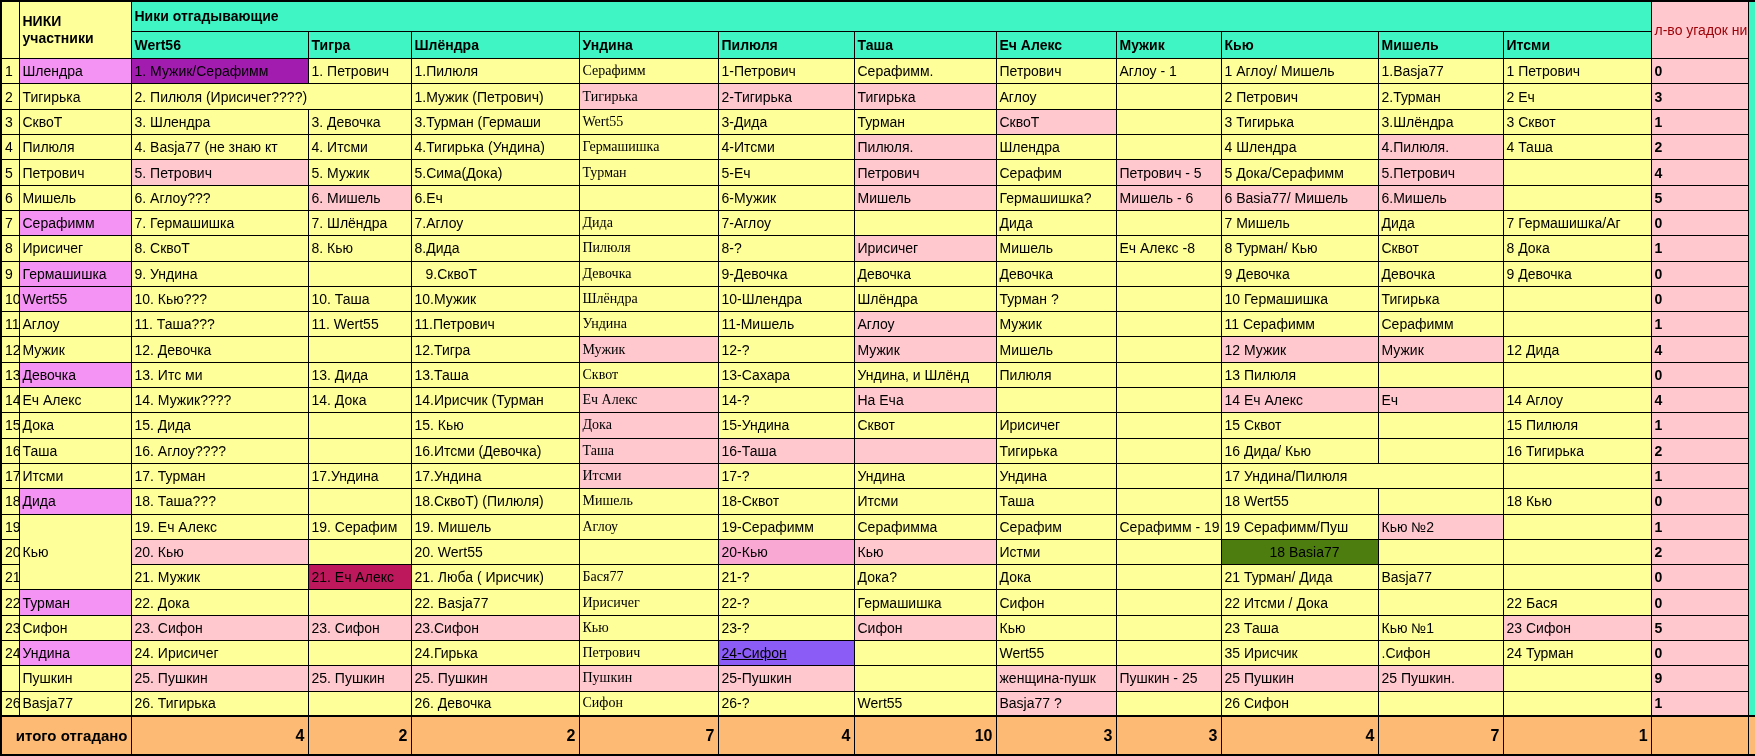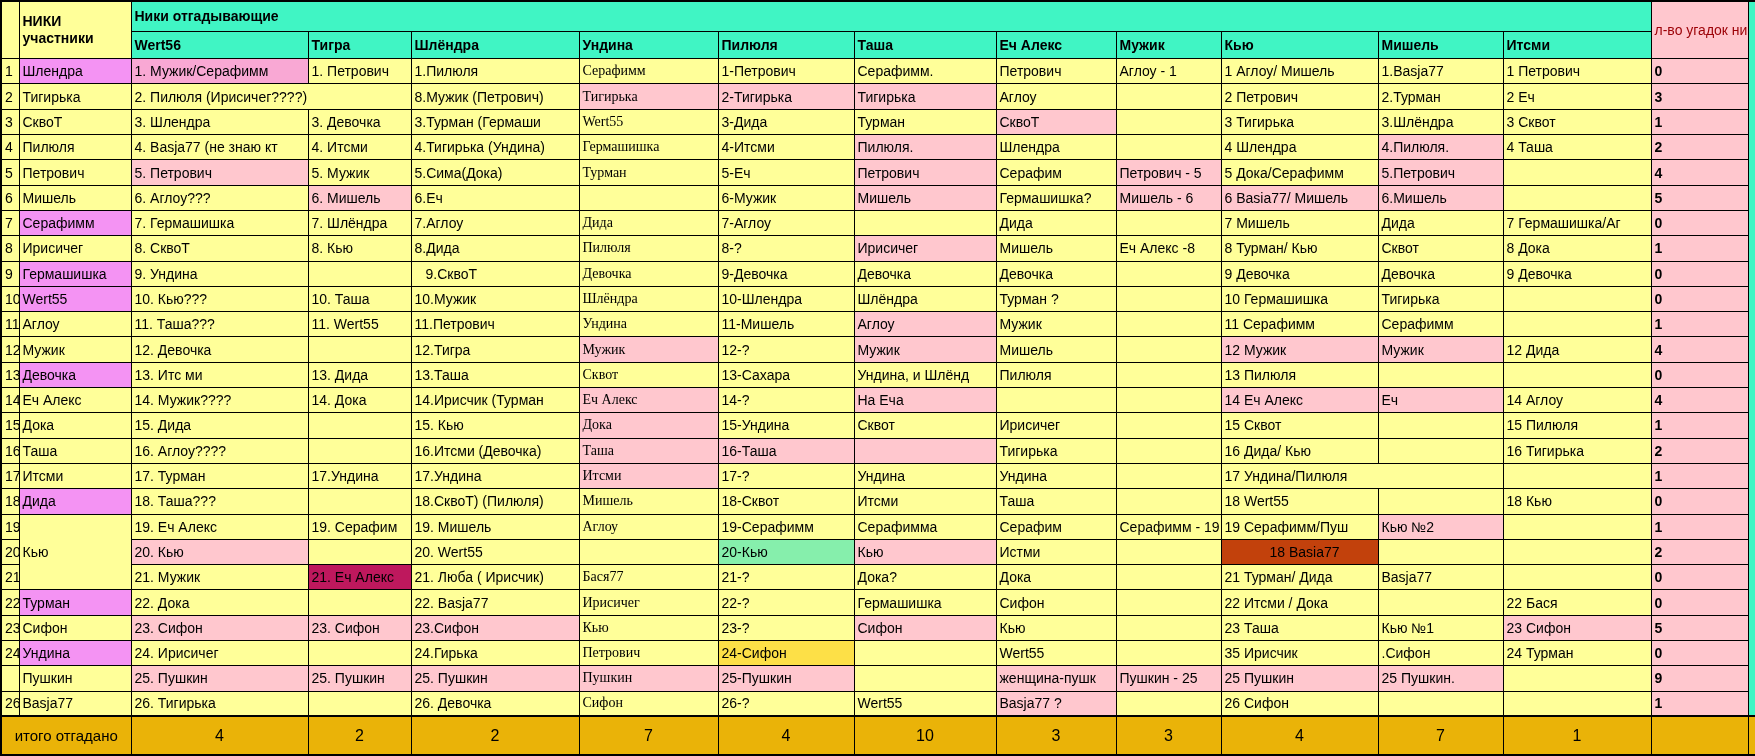--- a/index.html
+++ b/index.html
@@ -13,22 +13,22 @@
   th{font-weight:bold;text-align:center;}
   th.group{font-size:16px;}
   th.colname{font-size:15px;border-bottom:2px solid #000;}
   th.parthdr{font-size:16px;line-height:1.25;border-bottom:2px solid #000;}
   th.cornerhdr,th.counthdr{border-bottom:2px solid #000;}
   th.counthdr{font-weight:normal;font-size:13.5px;text-align:center;}
   td.num{text-align:right;font-size:12.5px;padding:0 2px;}
   td.count{text-align:center;font-weight:bold;font-size:14px;}
   td.serif{font-family:"Liberation Serif","DejaVu Serif",serif;font-size:14.5px;}
   td.big{font-size:18px;}
-  tr.total td{border-top:2px solid #000;background:#eab308;font-weight:normal;
-              text-align:center;font-size:16px;}
+  tr.total td{border-top:2px solid #000;background:#fdba74;font-weight:bold;
+              text-align:right;font-size:16px;}
   tr.total td.lbl{font-size:15px;}
 </style>
 </head>
 <body>
 
 <div class="wrap">
   <table class="sheet">
     <colgroup>
       <col style="width:18px">
         <col style="width:112px">
@@ -66,38 +66,38 @@
           <th class="colname" style="background: rgb(64, 245, 196);">Таша</th>
           <th class="colname" style="background: rgb(64, 245, 196);">Еч Алекс</th>
           <th class="colname" style="background: rgb(64, 245, 196);">Мужик</th>
           <th class="colname" style="background: rgb(64, 245, 196);">Кью</th>
           <th class="colname" style="background: rgb(64, 245, 196);">Мишель</th>
           <th class="colname" style="background: rgb(64, 245, 196);">Итсми</th>
         </tr>
         <tr class="data">
           <td class="num" style="background: rgb(255, 255, 153);">1</td>
           <td style="background: rgb(244, 147, 243);">Шлендра</td>
-          <td style="background: #f9a8d4; margin-left: 20px;">1. Мужик/Серафимм</td>
+          <td style="background: #a21caf; margin-left: 20px;">1. Мужик/Серафимм</td>
           <td style="background: rgb(255, 255, 153);">1. Петрович</td>
           <td style="background: rgb(255, 255, 153);">1.Пилюля</td>
           <td class="serif" style="background: rgb(255, 255, 153);">Серафимм</td>
           <td style="background: rgb(255, 255, 153);">1-Петрович</td>
           <td style="background: rgb(255, 255, 153);">Серафимм.</td>
           <td style="background: rgb(255, 255, 153);">Петрович</td>
           <td style="background: rgb(255, 255, 153);">Аглоу - 1</td>
           <td style="background: rgb(255, 255, 153);">1 Аглоу/ Мишель</td>
           <td style="background: rgb(255, 255, 153);">1.Basja77</td>
           <td style="background: rgb(255, 255, 153);">1 Петрович</td>
           <td class="count" style="background: rgb(255, 199, 206);">0</td>
         </tr>
         <tr class="data">
           <td class="num" style="background: rgb(255, 255, 153);">2</td>
           <td style="background: rgb(255, 255, 153);">Тигирька</td>
           <td colspan="2" style="background: rgb(255, 255, 153);">2. Пилюля (Ирисичег????)</td>
-          <td style="background: rgb(255, 255, 153);">8.Мужик (Петрович)</td>
+          <td style="background: rgb(255, 255, 153);">1.Мужик (Петрович)</td>
           <td class="serif" style="background: rgb(255, 199, 206);">Тигирька</td>
           <td style="background: rgb(255, 199, 206);">2-Тигирька</td>
           <td style="background: rgb(255, 199, 206);">Тигирька</td>
           <td style="background: rgb(255, 255, 153);">Аглоу</td>
           <td style="background: rgb(255, 255, 153);"></td>
           <td style="background: rgb(255, 255, 153);">2 Петрович</td>
           <td style="background: rgb(255, 255, 153);">2.Турман</td>
           <td style="background: rgb(255, 255, 153);">2 Еч</td>
           <td class="count" style="background: rgb(255, 199, 206);">3</td>
         </tr>
@@ -371,25 +371,25 @@
           <td style="background: rgb(255, 199, 206);">Кью №2</td>
           <td style="background: rgb(255, 255, 153);"></td>
           <td class="count" style="background: rgb(255, 199, 206);">1</td>
         </tr>
         <tr class="data">
           <td class="num" style="background: rgb(255, 255, 153);">20</td>
           <td style="background: rgb(255, 199, 206);">20. Кью</td>
           <td style="background: rgb(255, 255, 153);"></td>
           <td style="background: rgb(255, 255, 153);">20. Wert55</td>
           <td class="serif" style="background: rgb(255, 255, 153);"></td>
-          <td style="background: #86efac;">20-Кью</td>
+          <td style="background: #f9a8d4;">20-Кью</td>
           <td style="background: rgb(255, 199, 206);">Кью</td>
           <td style="background: rgb(255, 255, 153);">Истми</td>
           <td style="background: rgb(255, 255, 153);"></td>
-          <td style="background: #c2410c; padding-left: 48px;">18 Basia77</td>
+          <td style="background: #4d7c0f; padding-left: 48px;">18 Basia77</td>
           <td style="background: rgb(255, 255, 153);"></td>
           <td style="background: rgb(255, 255, 153);"></td>
           <td class="count" style="background: rgb(255, 199, 206);">2</td>
         </tr>
         <tr class="data">
           <td class="num" style="background: rgb(255, 255, 153);">21</td>
           <td style="background: rgb(255, 255, 153);">21. Мужик</td>
           <td style="background: #be185d;">21. Еч Алекс</td>
           <td style="background: rgb(255, 255, 153);">21. Люба ( Ирисчик)</td>
           <td class="serif" style="background: rgb(255, 255, 153);">Бася77</td>
@@ -434,21 +434,21 @@
           <td style="background: rgb(255, 199, 206);">23 Сифон</td>
           <td class="count" style="background: rgb(255, 199, 206);">5</td>
         </tr>
         <tr class="data">
           <td class="num" style="background: rgb(255, 255, 153);">24</td>
           <td style="background: rgb(244, 147, 243);">Ундина</td>
           <td style="background: rgb(255, 255, 153);">24. Ирисичег</td>
           <td style="background: rgb(255, 255, 153);"></td>
           <td style="background: rgb(255, 255, 153);">24.Гирька</td>
           <td class="serif" style="background: rgb(255, 255, 153);">Петрович</td>
-          <td style="background: #fde047;">24-Сифон</td>
+          <td style="background: #8b5cf6; text-decoration: underline;">24-Сифон</td>
           <td style="background: rgb(255, 255, 153);"></td>
           <td style="background: rgb(255, 255, 153);">Wert55</td>
           <td style="background: rgb(255, 255, 153);"></td>
           <td style="background: rgb(255, 255, 153);">35 Ирисчик</td>
           <td style="background: rgb(255, 255, 153);">.Сифон</td>
           <td style="background: rgb(255, 255, 153);">24 Турман</td>
           <td class="count" style="background: rgb(255, 199, 206);">0</td>
         </tr>
         <tr class="data">
           <td class="num" style="background: rgb(255, 255, 153); padding-left: 18px;">25</td>

